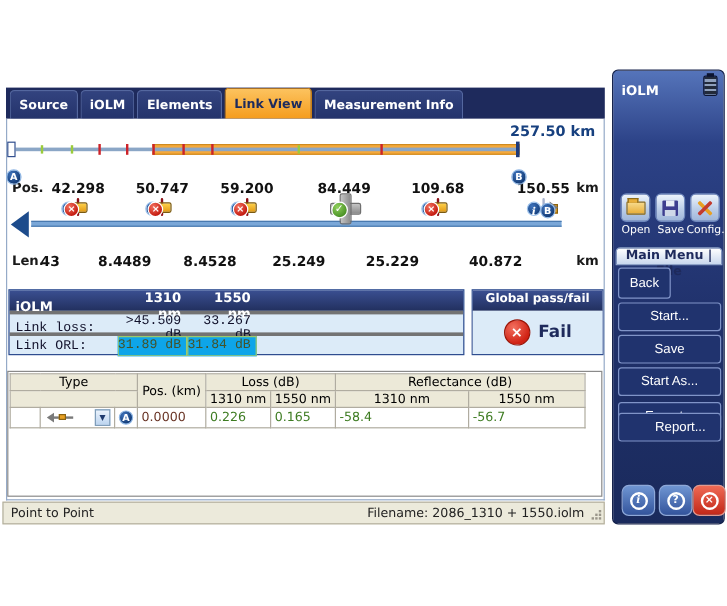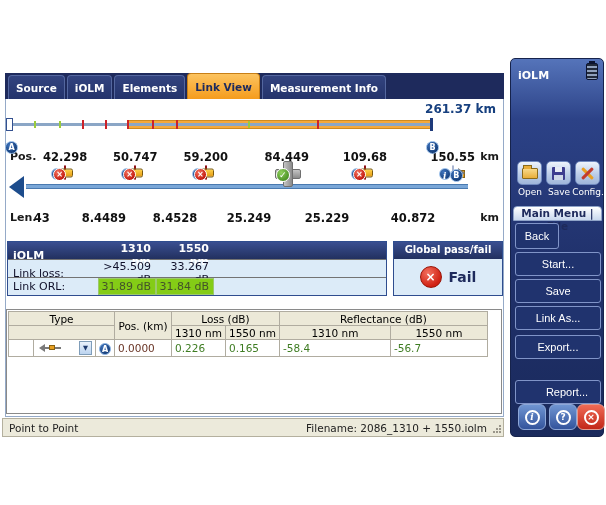--- a/index.html
+++ b/index.html
@@ -87,23 +87,23 @@
   .end-glyph::before{content:"";position:absolute;left:-1px;top:-2px;width:6px;height:6px;background:#e8a022;border:1px solid #8a6210;}
   .end-glyph::after{content:"";position:absolute;right:-7px;top:-4px;width:0;height:0;
         border-top:5px solid transparent;border-bottom:5px solid transparent;border-left:7px solid #7a7a7a;}
 
   
   .summary{position:absolute;left:1px;top:142px;width:380px;height:55px;border:1px solid #2f4d8f;background:#dcebf8;}
   .sum-head,.sum-row{display:grid;grid-template-columns:90px 58px 58px 1fr;align-items:center;}
   .sum-head{height:17px;background:linear-gradient(#3a4f91,#22305f);color:#fff;font-weight:bold;}
   .sum-title{padding-left:5px;}
   .sum-wl,.sum-val{text-align:right;padding-right:5px;}
-  .sum-row{height:18px;border-top:1px solid #737373;color:#10102a;}
+  .sum-row{height:18px;border-top:3px solid #737373;color:#10102a;font-family:Liberation Mono, monospace;}
   .sum-label{padding-left:5px;}
-  .sum-val.hl{background:#84cc16;box-shadow:inset 0 0 0 1px #9cc96c;color:#43532a;height:100%;line-height:17px;}
+  .sum-val.hl{background:#0ea5e9;box-shadow:inset 0 0 0 1px #9cc96c;color:#43532a;height:100%;line-height:17px;}
   .global{position:absolute;left:387px;top:142px;width:110px;height:55px;border:1px solid #2f4d8f;
           display:flex;flex-direction:column;}
   .global-head{height:17px;line-height:16px;background:linear-gradient(#3a4f91,#22305f);color:#fff;
                font-size:10px;font-weight:bold;text-align:center;}
   .global-body{flex:1;background:#dcebf8;display:flex;align-items:center;justify-content:center;gap:7px;}
   .fail-circle{width:22px;height:22px;border-radius:50%;text-align:center;line-height:21px;
                background:radial-gradient(circle at 35% 30%,#f3705f,#d02214 70%);
                border:1px solid #991407;color:#fff;font-size:12px;font-weight:bold;}
   .fail-circle::before{content:"×";}
   .fail-text{font-size:14px;font-weight:bold;color:#1e2a5c;}
@@ -170,21 +170,21 @@
   .ic-tools::after{content:"";position:absolute;top:6px;left:1px;width:15px;height:3px;border-radius:1px;
        background:#c23b2e;transform:rotate(-45deg);}
   .menu-head{position:absolute;left:2px;top:147px;width:89px;height:15px;border-radius:4px 4px 0 0;
        background:linear-gradient(#ffffff,#c9d8ee);border:1px solid #8fa3c8;
        color:#1e2a5c;font-size:10.5px;font-weight:bold;text-align:center;line-height:13px;}
   .pbtn{position:absolute;background:#20336e;border:1px solid #8094c8;border-radius:3px;
        color:#fff;font-size:11px;display:flex;align-items:center;justify-content:center;}
   .m-back{left:4px;top:164px;width:44px;height:26px;}
   .m-home{left:50px;top:164px;width:40px;height:26px;margin-left:48px;}
   .mi{left:4px;width:86px;height:24px;}
-  .mi-0{top:193px;} .mi-1{top:220px;} .mi-2{top:247px;} .mi-3{top:276px;} .mi-4{top:321px;padding-left:24px;}
+  .mi-0{top:193px;} .mi-1{top:220px;} .mi-2{top:247px;} .mi-3{top:276px;} .mi-4{top:285px;padding-left:24px;}
   .round-btn{position:absolute;top:345px;width:28px;height:26px;border-radius:6px;
        border:1px solid #8ea8d8;display:flex;align-items:center;justify-content:center;}
   .rb-blue{background:linear-gradient(#6f95d2,#33549c);}
   .rb-info{left:7px;} .rb-help{left:38px;}
   .rb-close{left:66px;background:linear-gradient(#ef6a55,#c22718);border-color:#e09a90;}
   .ring{width:15px;height:15px;border:2px solid #fff;border-radius:50%;color:#fff;
        font-size:9px;font-weight:bold;text-align:center;line-height:11px;}
   .ring-i::before{content:"i";font-family:"DejaVu Serif",serif;font-style:italic;}
   .ring-q::before{content:"?";}
   .ring-x::before{content:"×";}
@@ -198,21 +198,21 @@
     <div class="tab">Source</div>
     <div class="tab">iOLM</div>
     <div class="tab">Elements</div>
     <div class="tab active">Link View</div>
     <div class="tab">Measurement Info</div>
   </div>
 
   <div class="content">
 
     <div class="ov">
-      <div class="ov-total">261.37 km</div>
+      <div class="ov-total">257.50 km</div>
       <div class="ov-bar">
         <span class="ov-range" style="left: 27.9%;"></span>
         <span class="ov-line"></span>
         <span class="ov-start"></span>
         <span class="ov-end"></span>
         <span class="ov-marker ov-a">A</span>
         <span class="ov-marker ov-b">B</span>
       <span class="ov-tick pass" style="left: 6%;"></span>
           <span class="ov-tick pass" style="left: 11.7%;"></span>
           <span class="ov-tick fail" style="left: 17.1%;"></span>
@@ -394,21 +394,21 @@
   </span>
   <span class="tool-label tl-open">Open</span>
   <span class="tool-label tl-save">Save</span>
   <span class="tool-label tl-config">Config.</span>
 
   <div class="menu-head">Main Menu | File</div>
   <button class="pbtn m-back">Back</button>
   <button class="pbtn m-home">Home</button>
   <button class="pbtn mi mi-0">Start...</button>
   <button class="pbtn mi mi-1">Save</button>
-  <button class="pbtn mi mi-2">Link As...</button>
+  <button class="pbtn mi mi-2">Start As...</button>
   <button class="pbtn mi mi-3">Export...</button>
   <button class="pbtn mi mi-4">Report...</button>
 
   <span class="round-btn rb-blue rb-info">
     <span class="ring ring-i"></span>
   </span>
   <span class="round-btn rb-blue rb-help">
     <span class="ring ring-q"></span>
   </span>
   <span class="round-btn rb-close">

